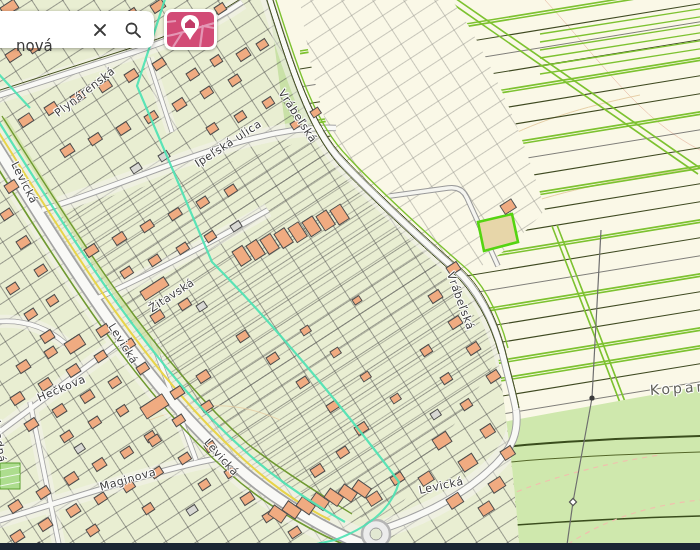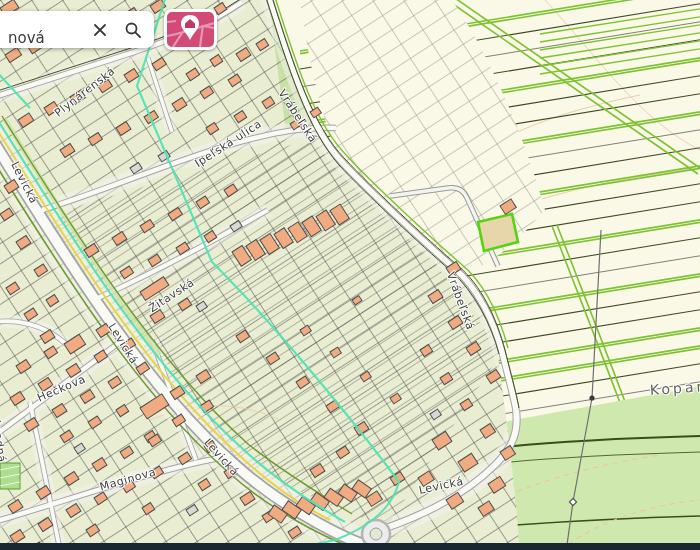--- a/index.html
+++ b/index.html
@@ -8,21 +8,21 @@
   #mapsvg{position:absolute;left:0;top:0;}
   
   .slabel{position:absolute;white-space:nowrap;font-size:11px;color:#3d3d3d;
     letter-spacing:.6px;transform-origin:0 50%;
     text-shadow:1px 0 0 #fff,-1px 0 0 #fff,0 1px 0 #fff,0 -1px 0 #fff,1px 1px 1px #fff,-1px -1px 1px #fff;}
   .slabel.big{font-size:14px;letter-spacing:3px;color:#62625a;}
   
   #searchbox{position:absolute;left:-58px;top:11px;width:212px;height:37px;
     background:#fff;border-radius:8px;box-shadow:0 1px 4px rgba(0,0,0,.35);}
   #searchbox input{position:absolute;left:58px;top:0;width:90px;height:37px;border:0;outline:0;
-    font-family:"DejaVu Sans",sans-serif;font-size:15px;color:#3a3a3a;background:transparent;padding:8px;}
+    font-family:"DejaVu Sans",sans-serif;font-size:15px;color:#3a3a3a;background:transparent;padding:16px;}
   .sbtn{position:absolute;top:0;width:34px;height:37px;border:0;background:transparent;
     display:flex;align-items:center;justify-content:center;cursor:pointer;padding:0;}
   #clearbtn{left:141px;}
   #magbtn{left:174px;}
   
   #logobtn{position:absolute;left:164px;top:9px;width:53px;height:41px;background:#d24b76;
     border:3px solid #fff;border-radius:8px;box-sizing:border-box;padding:0;cursor:pointer;
     box-shadow:0 1px 3px rgba(0,0,0,.35);overflow:hidden;}
   #bottombar{position:absolute;left:0;bottom:0;width:700px;height:7px;background:#1b2633;}
 </style>

